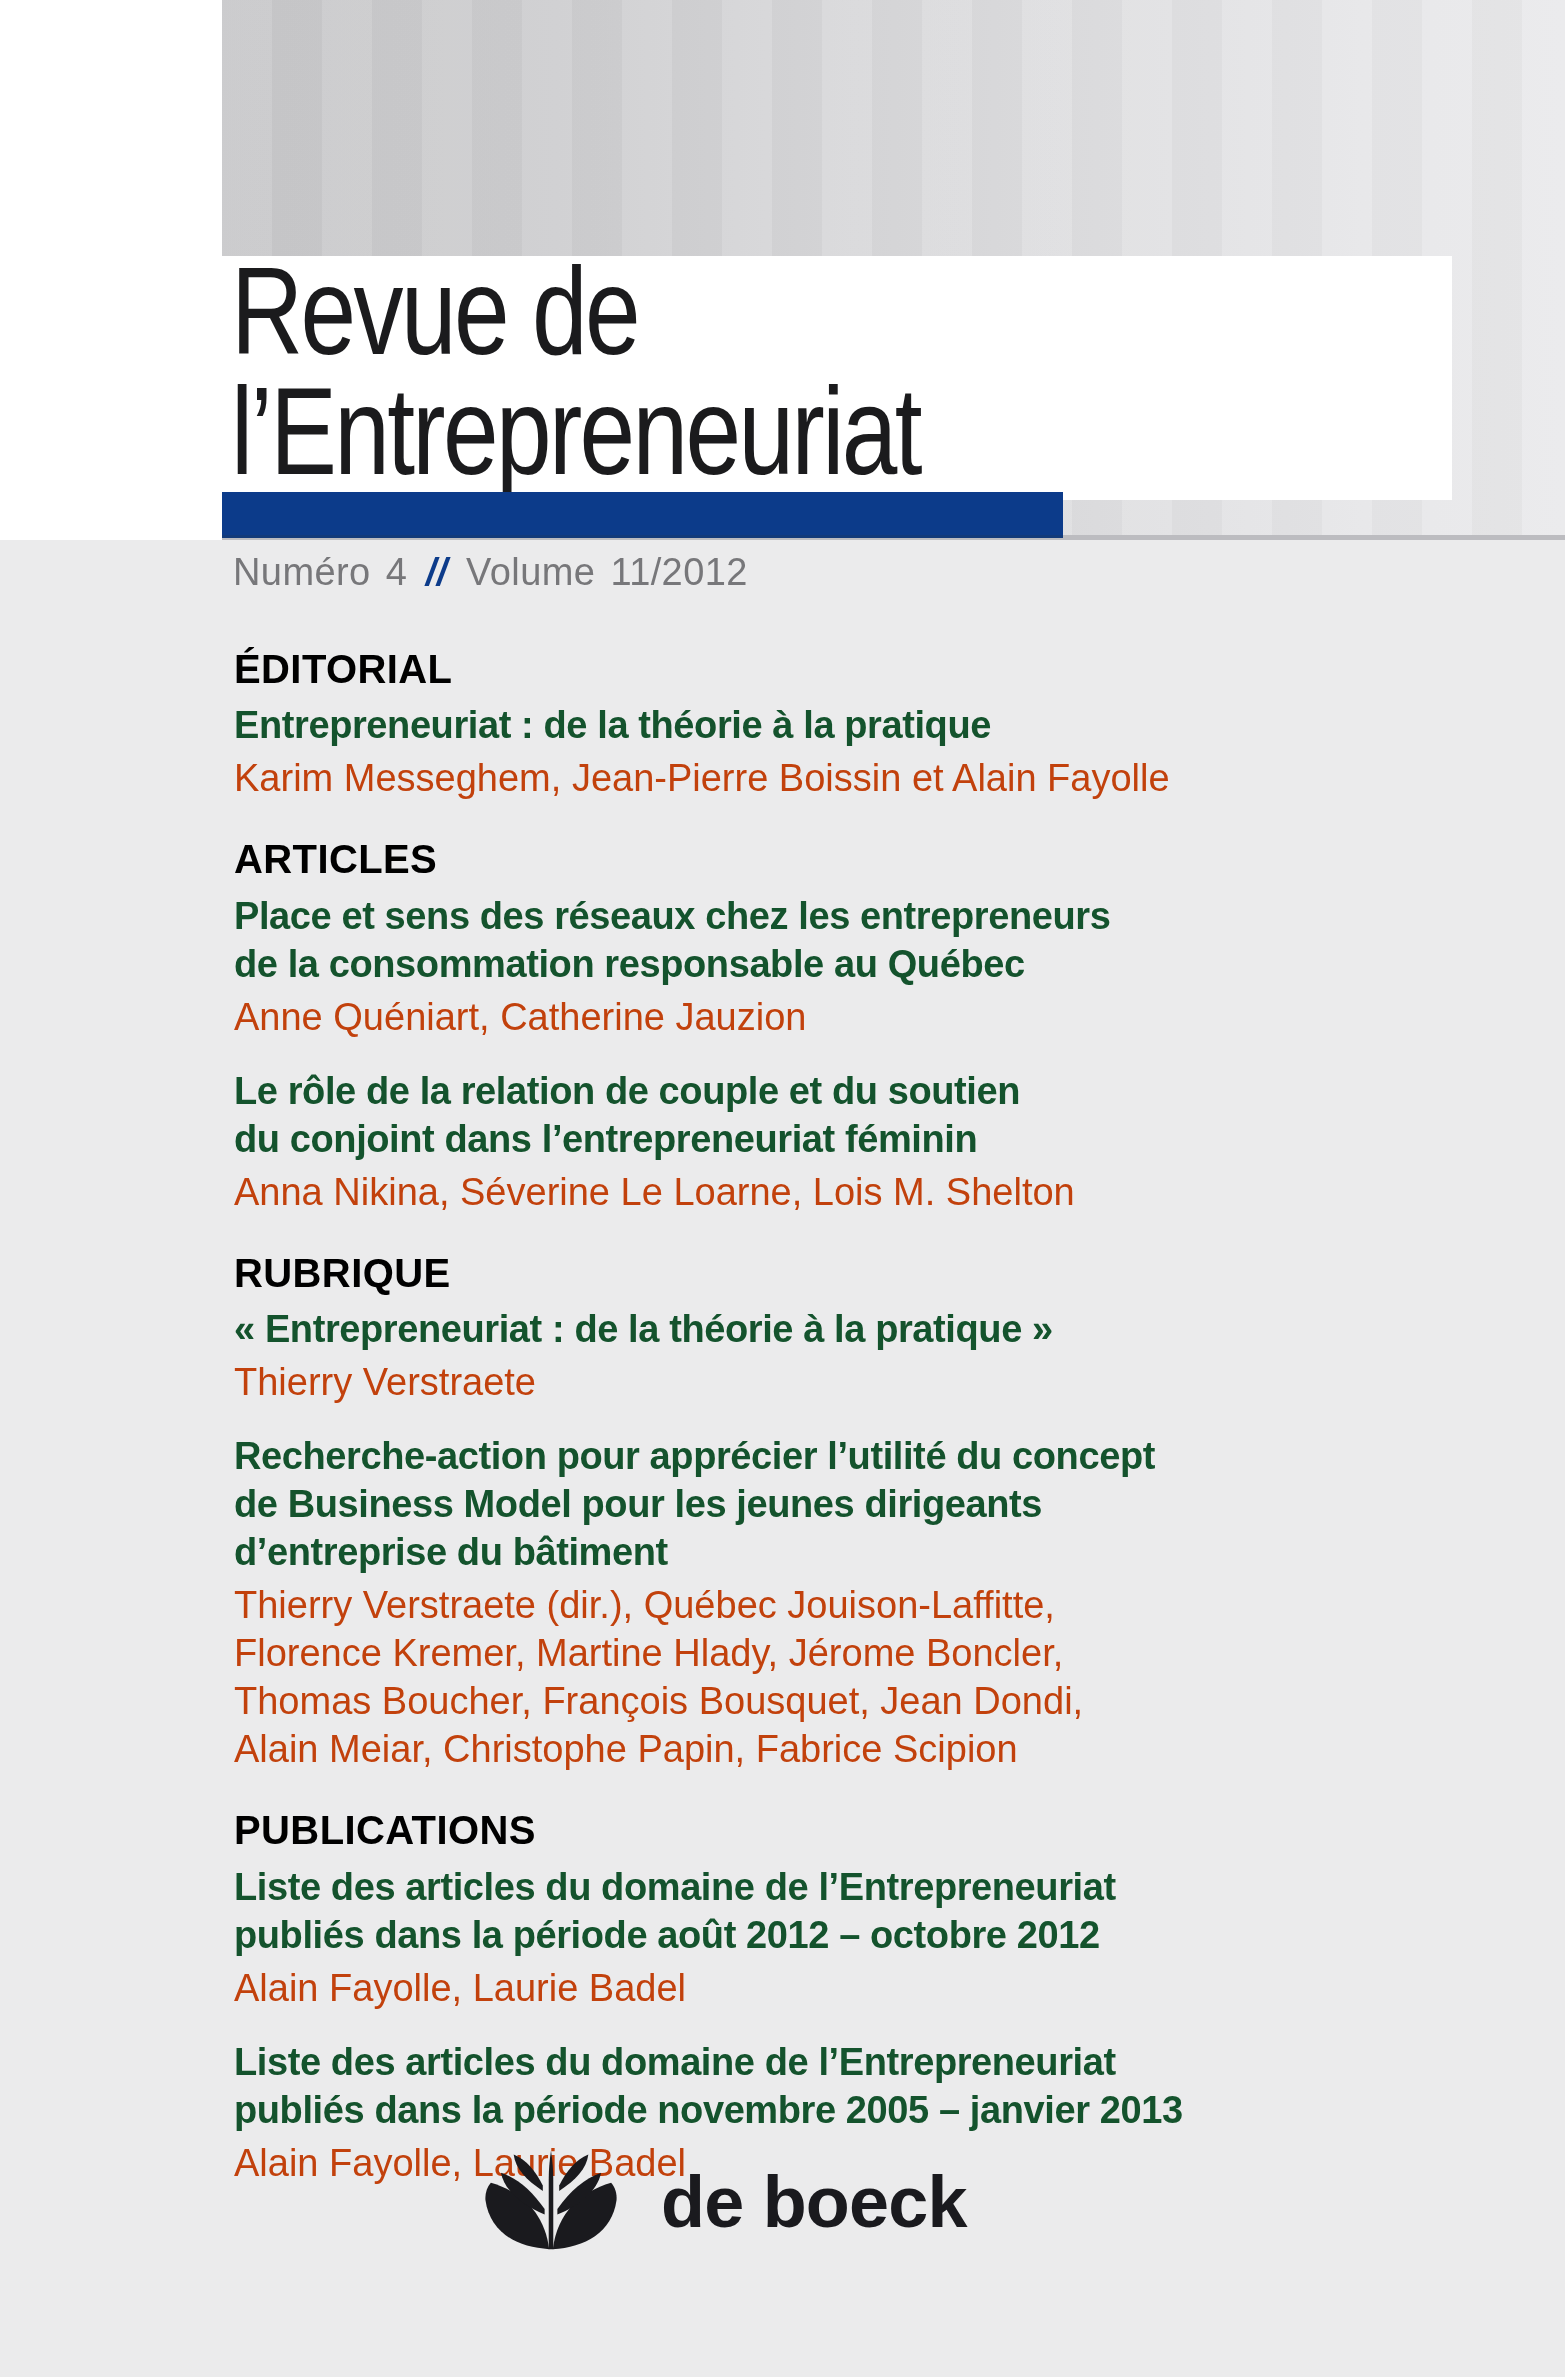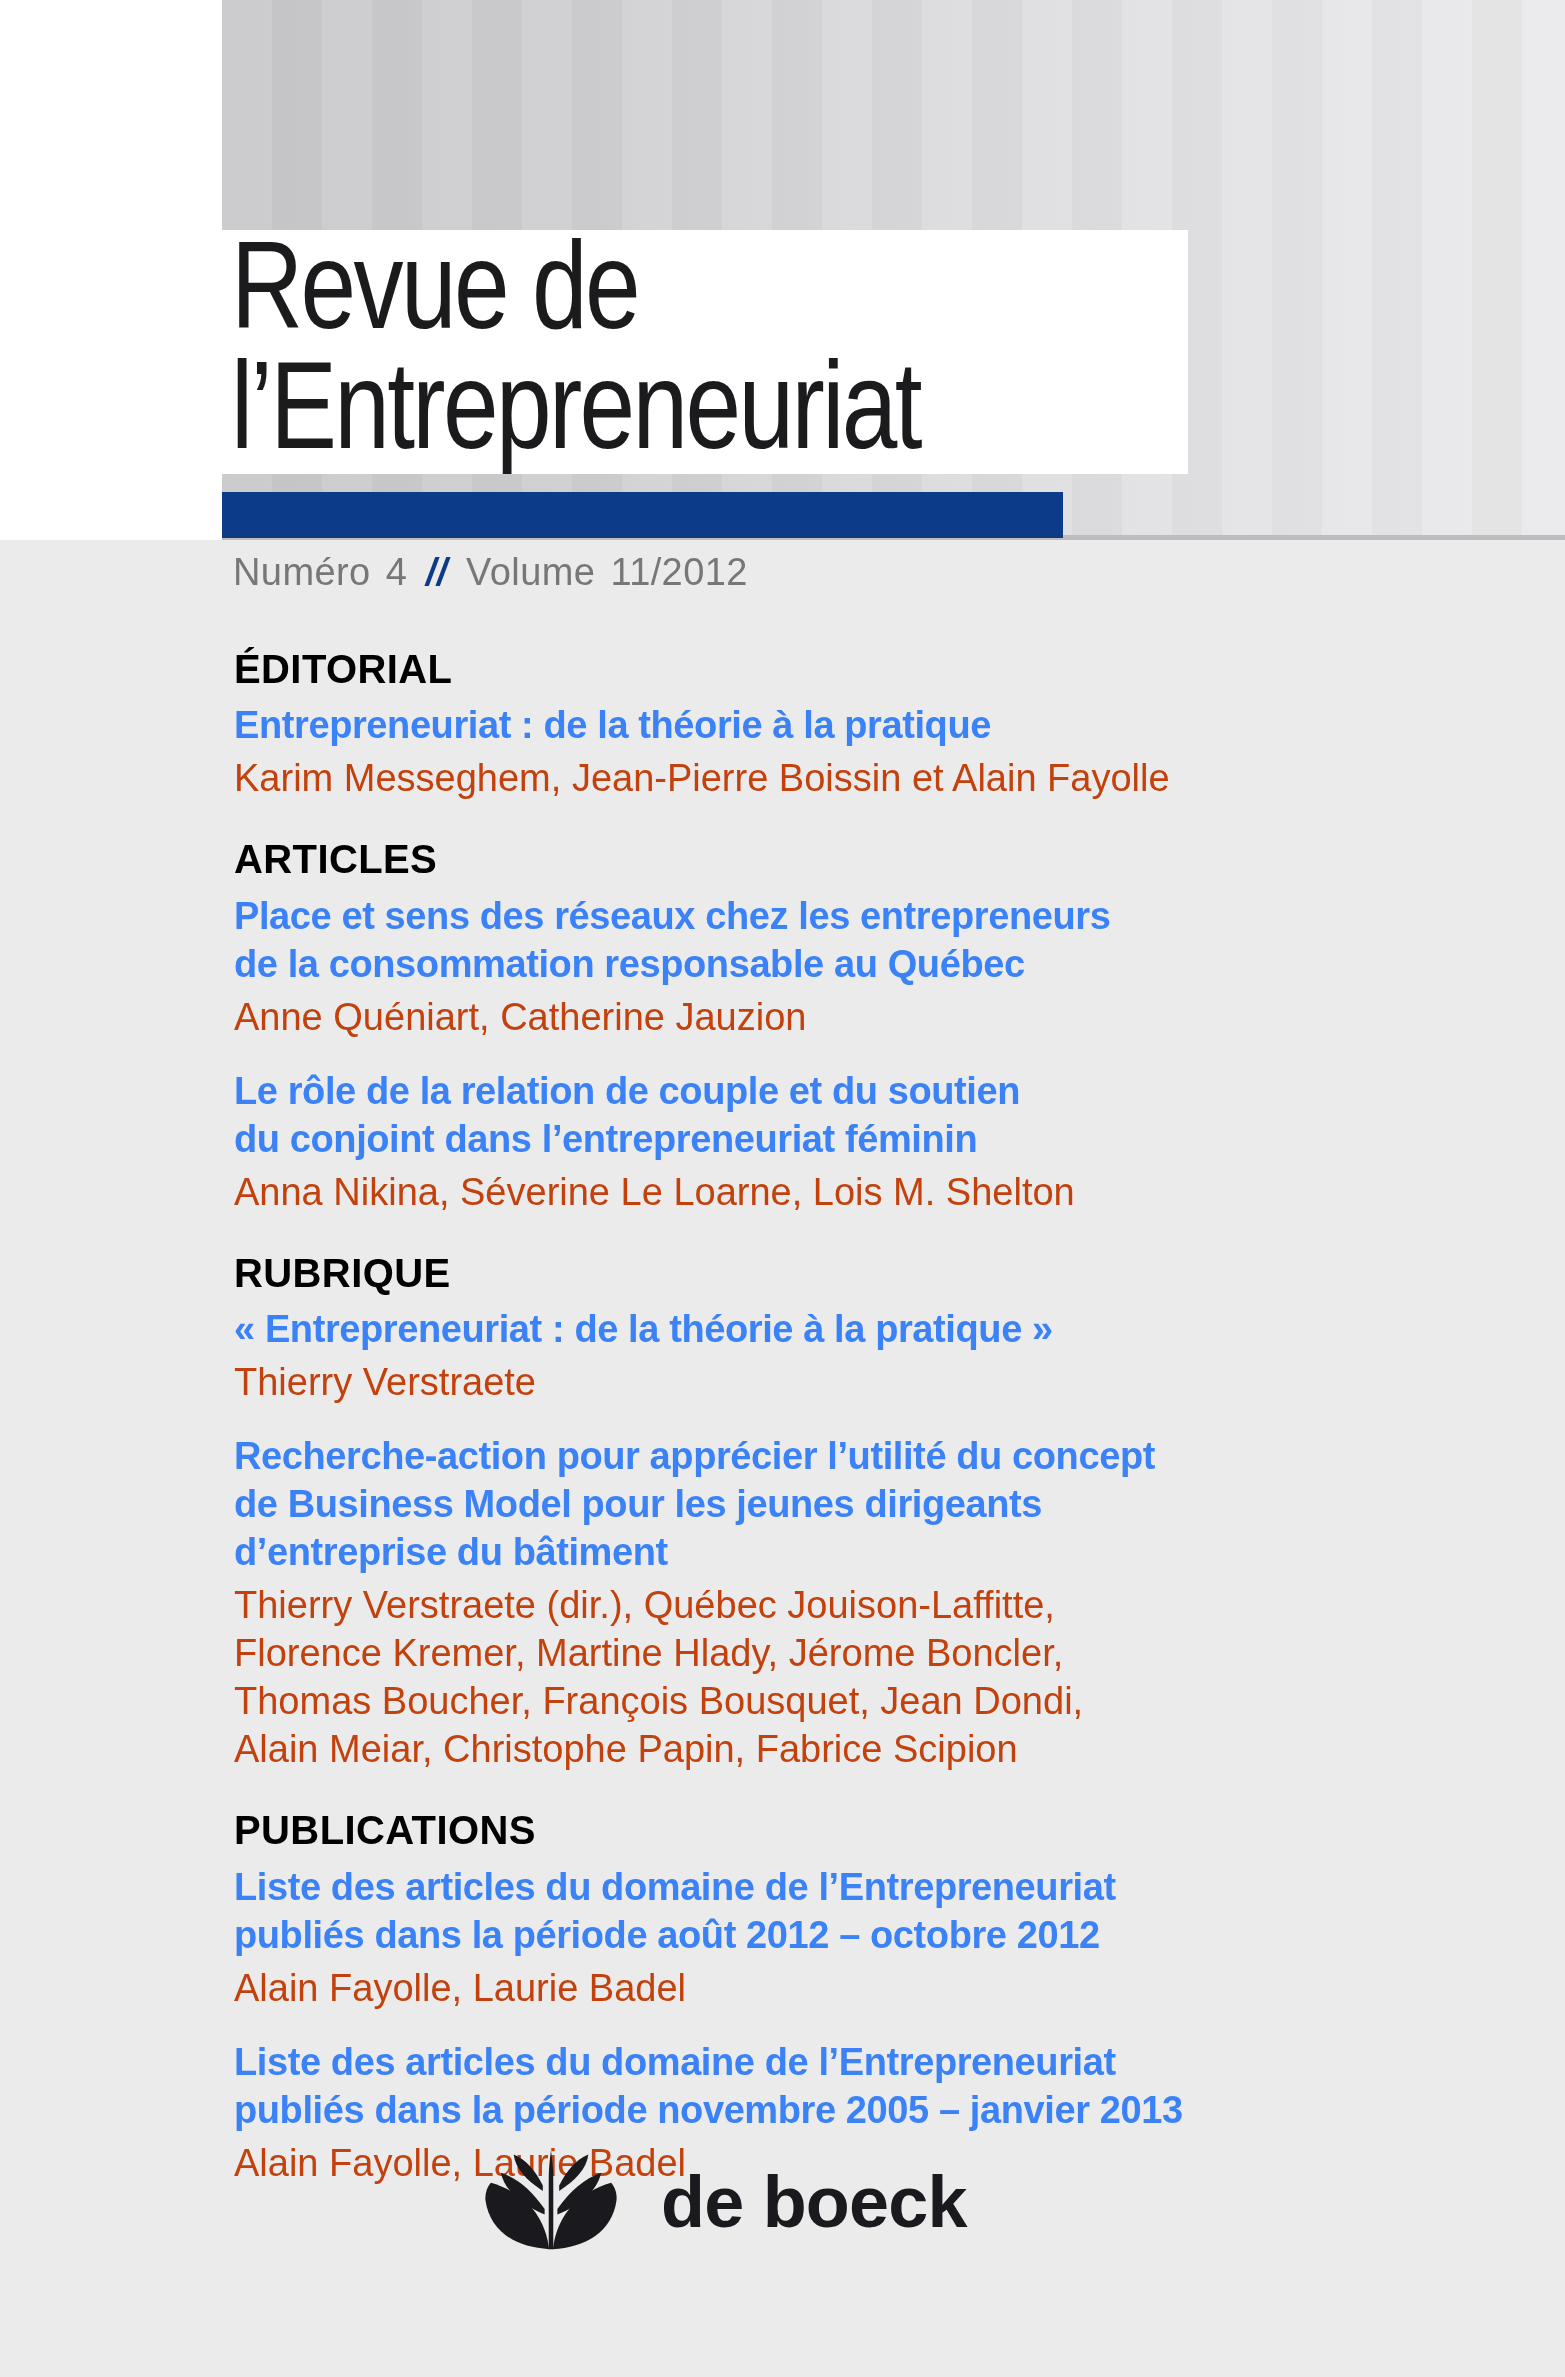--- a/index.html
+++ b/index.html
@@ -16,21 +16,21 @@
     background:
       repeating-linear-gradient(90deg, rgba(255,255,255,0.05) 0 50px, rgba(0,0,0,0.025) 50px 100px),
       linear-gradient(90deg,#c9c9cb 0%,#cfcfd1 25%,#d8d8da 45%,#e0e0e2 65%,#e7e7e9 85%,#eaeaec 100%);
     border-bottom:5px solid #bcbcc0;
   }
   .body-bg{
     position:absolute;left:0;top:540px;right:0;bottom:0;
     background:var(--body_gray,#ebebec);
   }
   .masthead-box{
-    position:absolute;left:0;top:230px;width:1188px;height:244px;
+    position:absolute;left:0;top:256px;width:1452px;height:244px;
     background:#ffffff;
   }
   .masthead-text{
     position:absolute;left:231px;top:-5px;
     font-size:125px;line-height:120px;
     font-weight:200;
     letter-spacing:-3.3px;
     color:var(--ink,#1b1b1d);
     transform:scaleX(0.80);
     transform-origin:left top;
@@ -65,21 +65,21 @@
     font-weight:800;
     color:#000000;
     letter-spacing:0.4px;
   }
   .item{margin-top:26px;}
   .sec-label + .item{margin-top:8.4px;}
   .t-line{
     font-size:38px;line-height:48px;
     font-weight:700;
     letter-spacing:-0.4px;
-    color:#3b82f6;
+    color:#14532d;
   }
   .authors{margin-top:5px;}
   .a-line{
     font-size:38px;line-height:48px;
     font-weight:400;
     color:#c2410c;
   }
   
   .publisher{
     position:absolute;left:481px;top:2149px;

